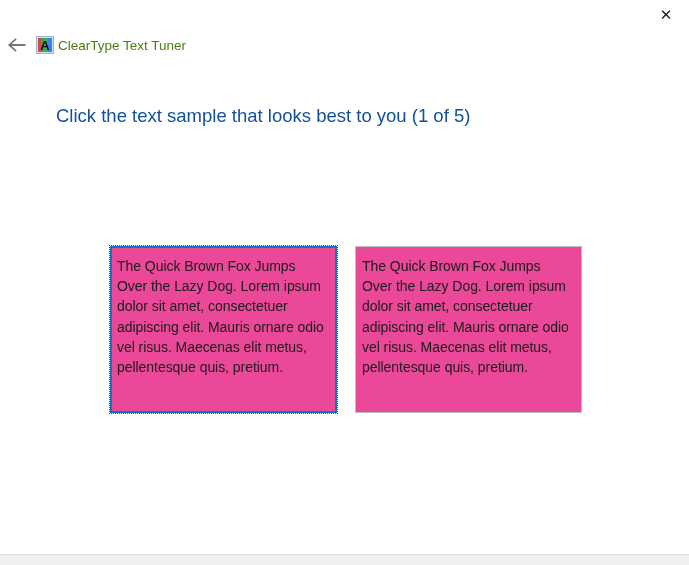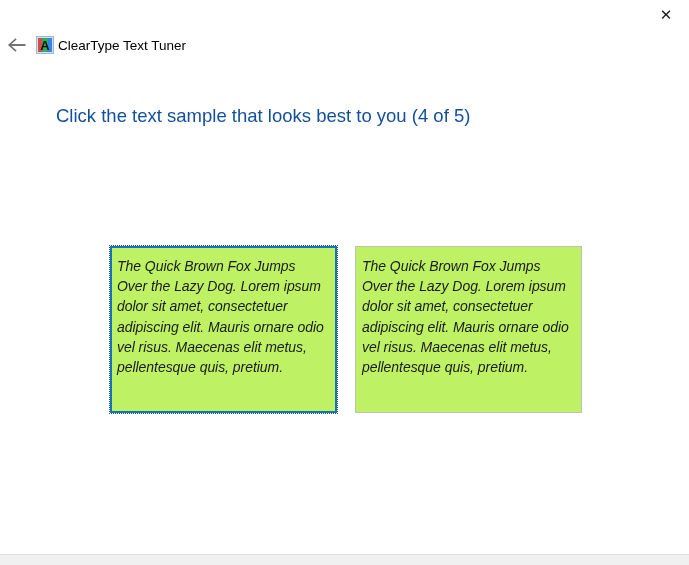--- a/index.html
+++ b/index.html
@@ -75,21 +75,21 @@
     align-items: center;
     justify-content: center;
     overflow: hidden;
   }
 
   .app-title {
     position: absolute;
     left: 58px;
     top: 37px;
     font-size: 13.5px;
-    color: #000000;
+    color: #4d7c0f;
     line-height: 18px;
     white-space: nowrap;
   }
 
   
   .heading {
     position: absolute;
     left: 56px;
     top: 103px;
     font-size: 18.5px;
@@ -105,24 +105,23 @@
     top: 0;
     width: 689px;
     height: 521px;
   }
 
   .sample {
     position: absolute;
     top: 246px;
     width: 227px;
     height: 167px;
-    background: #bef264;
-    box-sizing: border-box;
-    cursor: default;
-    font-style: italic;
+    background: #ec4899;
+    box-sizing: border-box;
+    cursor: default;
   }
 
   .sample.selected {
     left: 110px;
     border: 2px solid #0f75bc;
     outline: 1px dotted #4a4a4a;
     outline-offset: 0px;
   }
 
   .sample.plain {
@@ -211,21 +210,21 @@
         <rect x="1" y="1" width="4" height="14" fill="#d93025" opacity="0.85"></rect>
         <rect x="11" y="1" width="4" height="14" fill="#1a73e8" opacity="0.85"></rect>
         <rect x="5" y="1" width="6" height="14" fill="#1e9e4a" opacity="0.85"></rect>
         <text x="8" y="13" font-family="'Liberation Sans', sans-serif" font-size="13" font-weight="bold" fill="#111111" text-anchor="middle">A</text>
       </svg>
     </div>
 
     <div class="app-title">ClearType Text Tuner</div>
   </div>
 
-  <div class="heading">Click the text sample that looks best to you (4 of 5)</div>
+  <div class="heading">Click the text sample that looks best to you (1 of 5)</div>
 
   <div class="samples">
 
     <div class="sample selected">
       <div class="sample-text">The Quick Brown Fox Jumps Over the Lazy Dog. Lorem ipsum dolor sit amet, consectetuer adipiscing elit. Mauris ornare odio vel risus. Maecenas elit metus, pellentesque quis, pretium.</div>
     </div>
 
     <div class="sample plain">
       <div class="sample-text">The Quick Brown Fox Jumps Over the Lazy Dog. Lorem ipsum dolor sit amet, consectetuer adipiscing elit. Mauris ornare odio vel risus. Maecenas elit metus, pellentesque quis, pretium.</div>
     </div>

